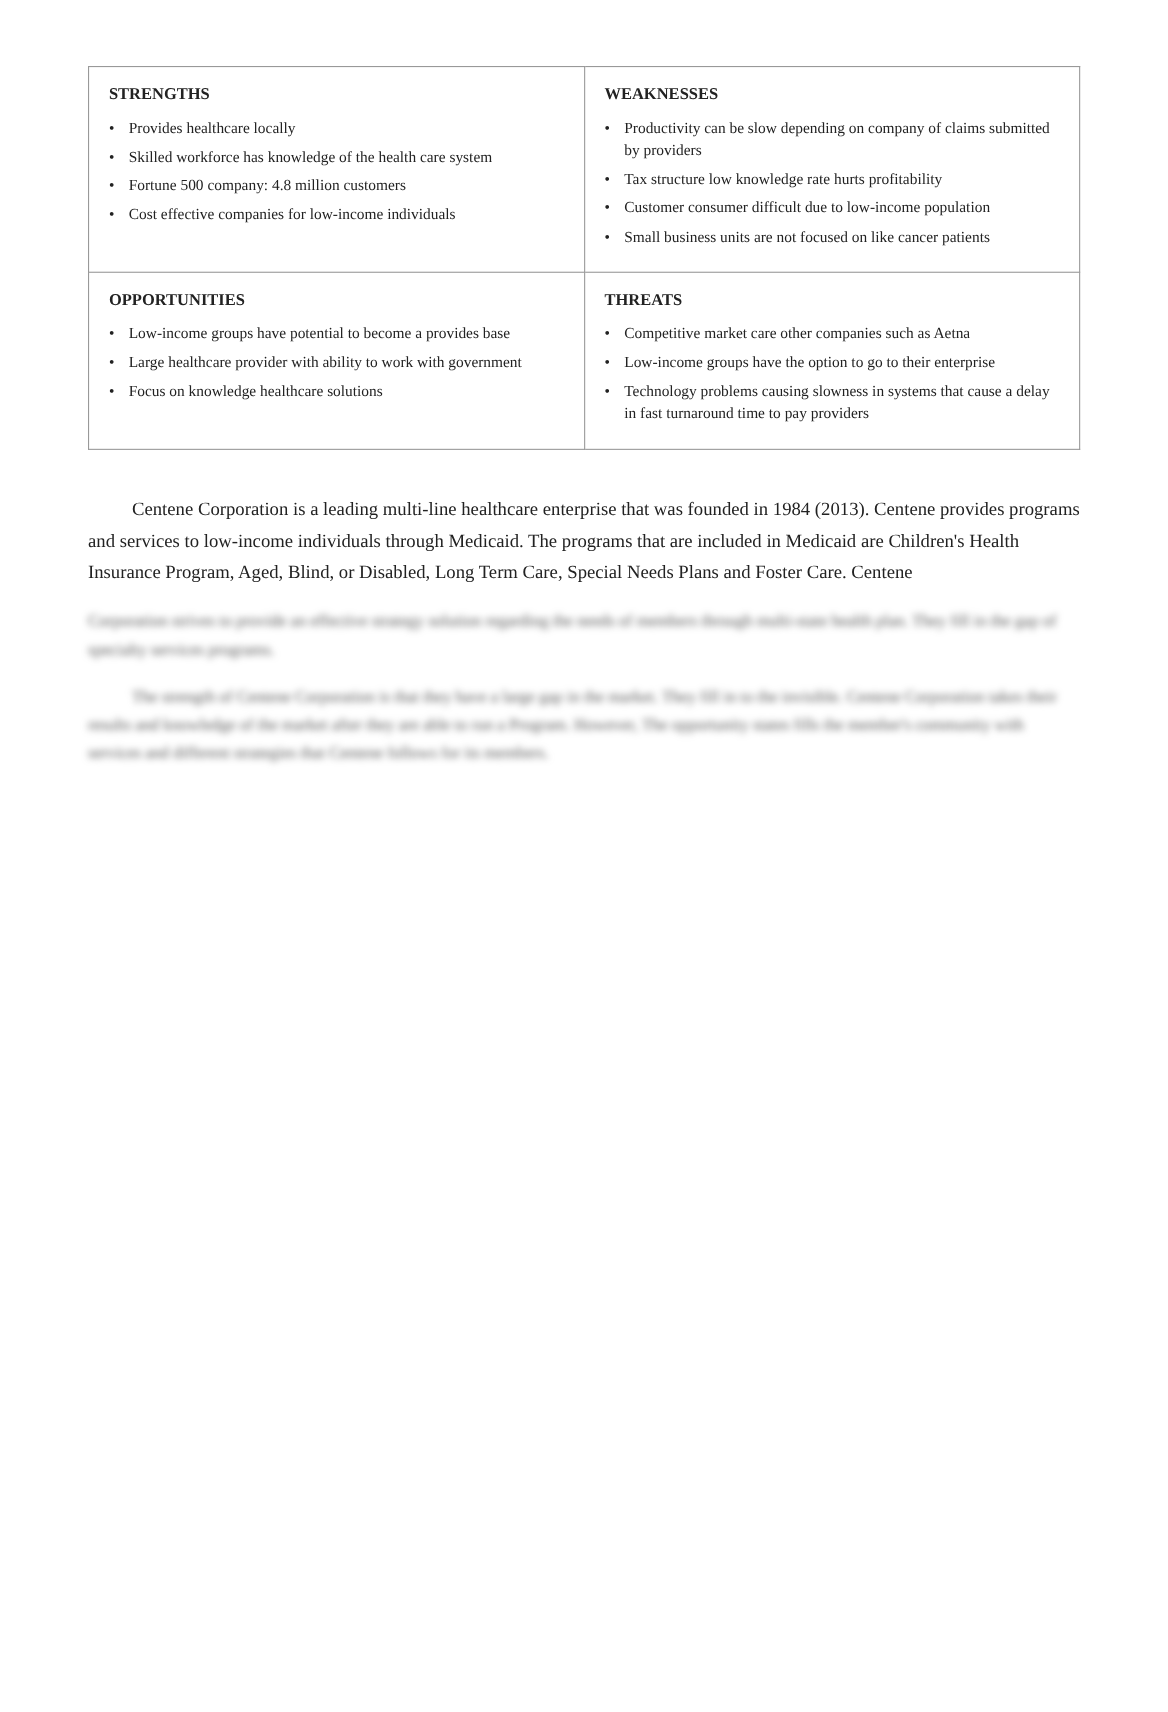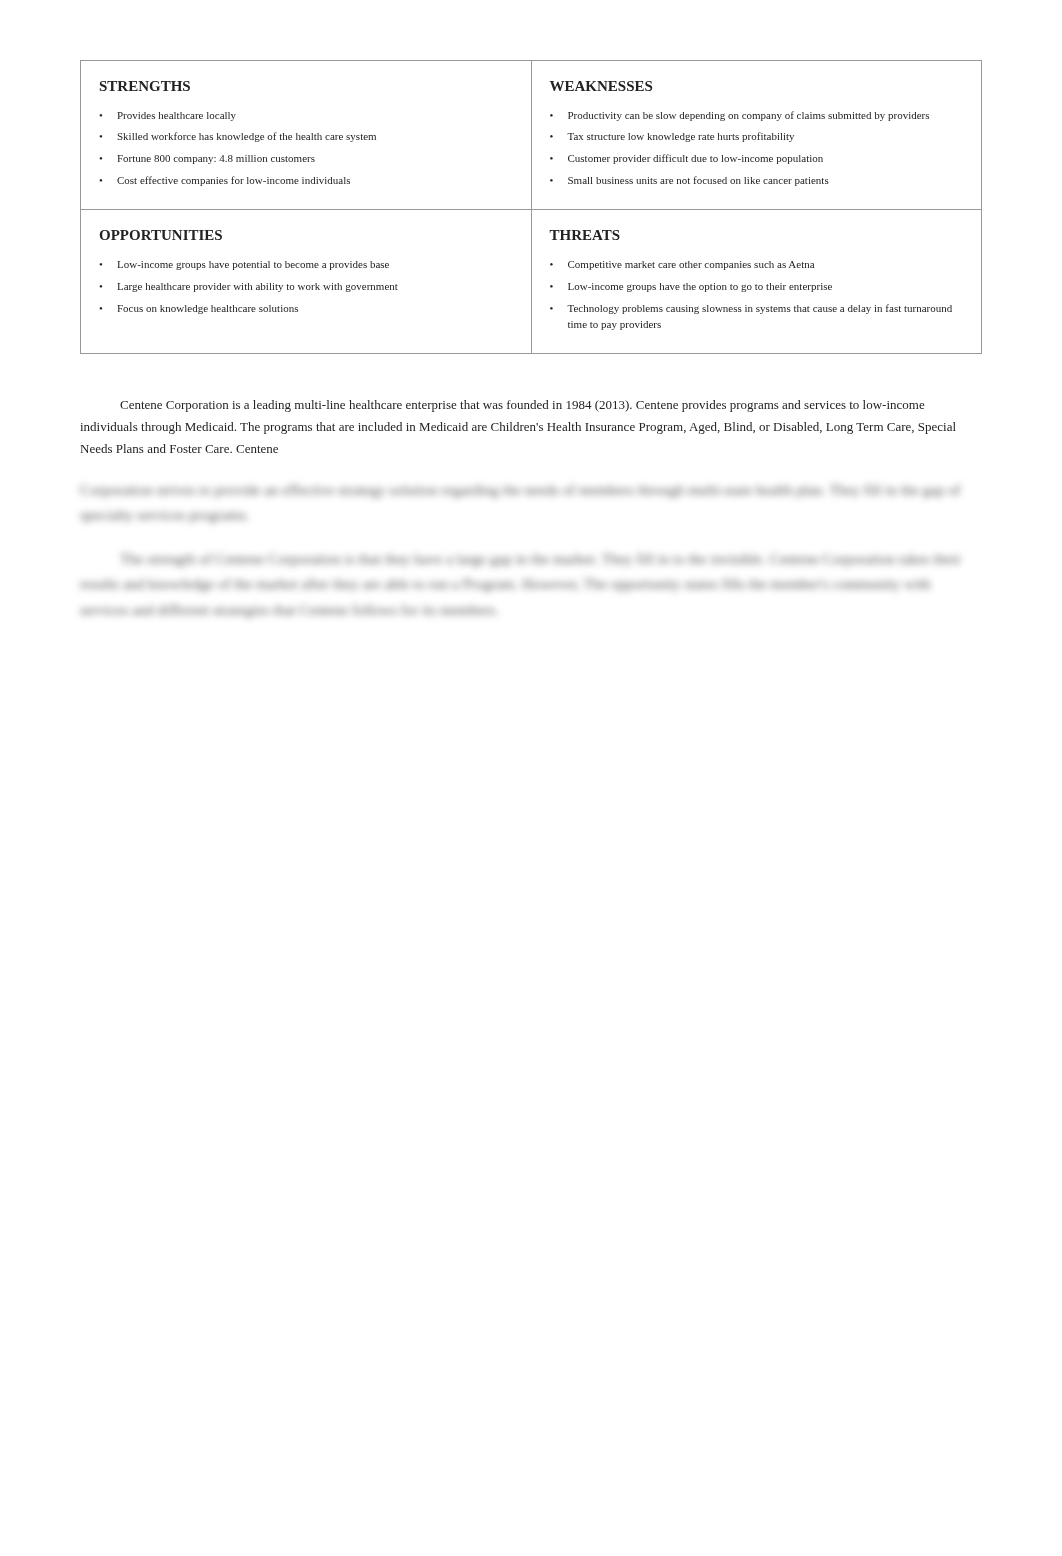--- a/index.html
+++ b/index.html
@@ -38,33 +38,33 @@
     .swot-table ul {
       list-style: none;
       padding: 0;
       margin: 0;
     }
 
     .swot-table ul li {
       padding-left: 18px;
       position: relative;
       margin-bottom: 6px;
-      font-size: 11px;
+      font-size: 14px;
       line-height: 1.45;
     }
 
     .swot-table ul li::before {
       content: "•";
       position: absolute;
       left: 0;
       top: 0;
     }
 
     .body-text {
-      font-size: 13px;
+      font-size: 17px;
       line-height: 1.7;
       margin-bottom: 18px;
       text-indent: 40px;
     }
 
     .blurred-block {
       filter: blur(3.5px);
       color: #555;
       font-size: 15px;
       line-height: 1.7;
@@ -84,30 +84,30 @@
 <body>
 
 <table class="swot-table">
   <tbody>
       <tr>
     <td>
       <span class="swot-section-title">STRENGTHS</span>
       <ul>
         <li>Provides healthcare locally</li>
         <li>Skilled workforce has knowledge of the health care system</li>
-        <li>Fortune 800 company: 4.8 million customers</li>
+        <li>Fortune 500 company: 4.8 million customers</li>
         <li>Cost effective companies for low-income individuals</li>
       </ul>
     </td>
     <td>
       <span class="swot-section-title">WEAKNESSES</span>
       <ul>
         <li>Productivity can be slow depending on company of claims submitted by providers</li>
         <li>Tax structure low knowledge rate hurts profitability</li>
-        <li>Customer provider difficult due to low-income population</li>
+        <li>Customer consumer difficult due to low-income population</li>
         <li>Small business units are not focused on like cancer patients</li>
       </ul>
     </td>
   </tr>
   <tr>
     <td>
       <span class="swot-section-title">OPPORTUNITIES</span>
       <ul>
         <li>Low-income groups have potential to become a provides base</li>
         <li>Large healthcare provider with ability to work with government</li>

